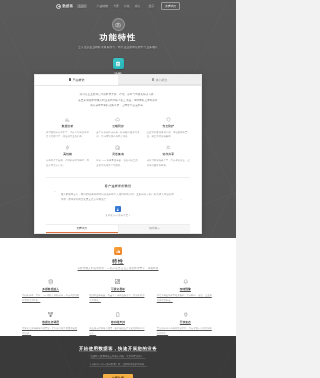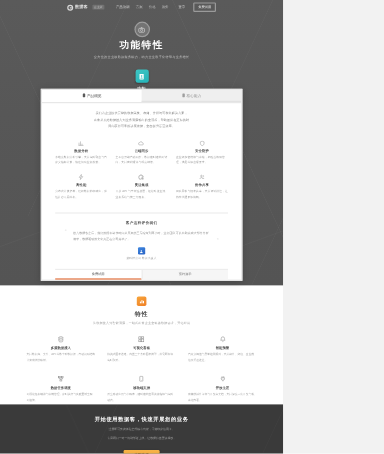--- a/index.html
+++ b/index.html
@@ -4,21 +4,21 @@
 <style>
   * { margin:0; padding:0; box-sizing:border-box; }
   html,body { width:236px; height:378px; overflow:hidden; }
   body {
     font-family:"Liberation Sans", sans-serif;
     background:#f2f2f2;
     font-size:3px;
     color:#555;
     -webkit-font-smoothing:antialiased;
   }
-  .page { position:relative; width:236px; height:378px; background:#ffffff; }
+  .page { position:relative; width:236px; height:378px; background:#ffffff;text-decoration:underline; }
 
   
   .hero {
     position:relative;
     height:238px;
     background:linear-gradient(180deg,#5a5a5a 0%,#575757 40%,#545454 100%);
     overflow:hidden;
   }
   .hero-bg-lines{
     position:absolute; inset:0;

